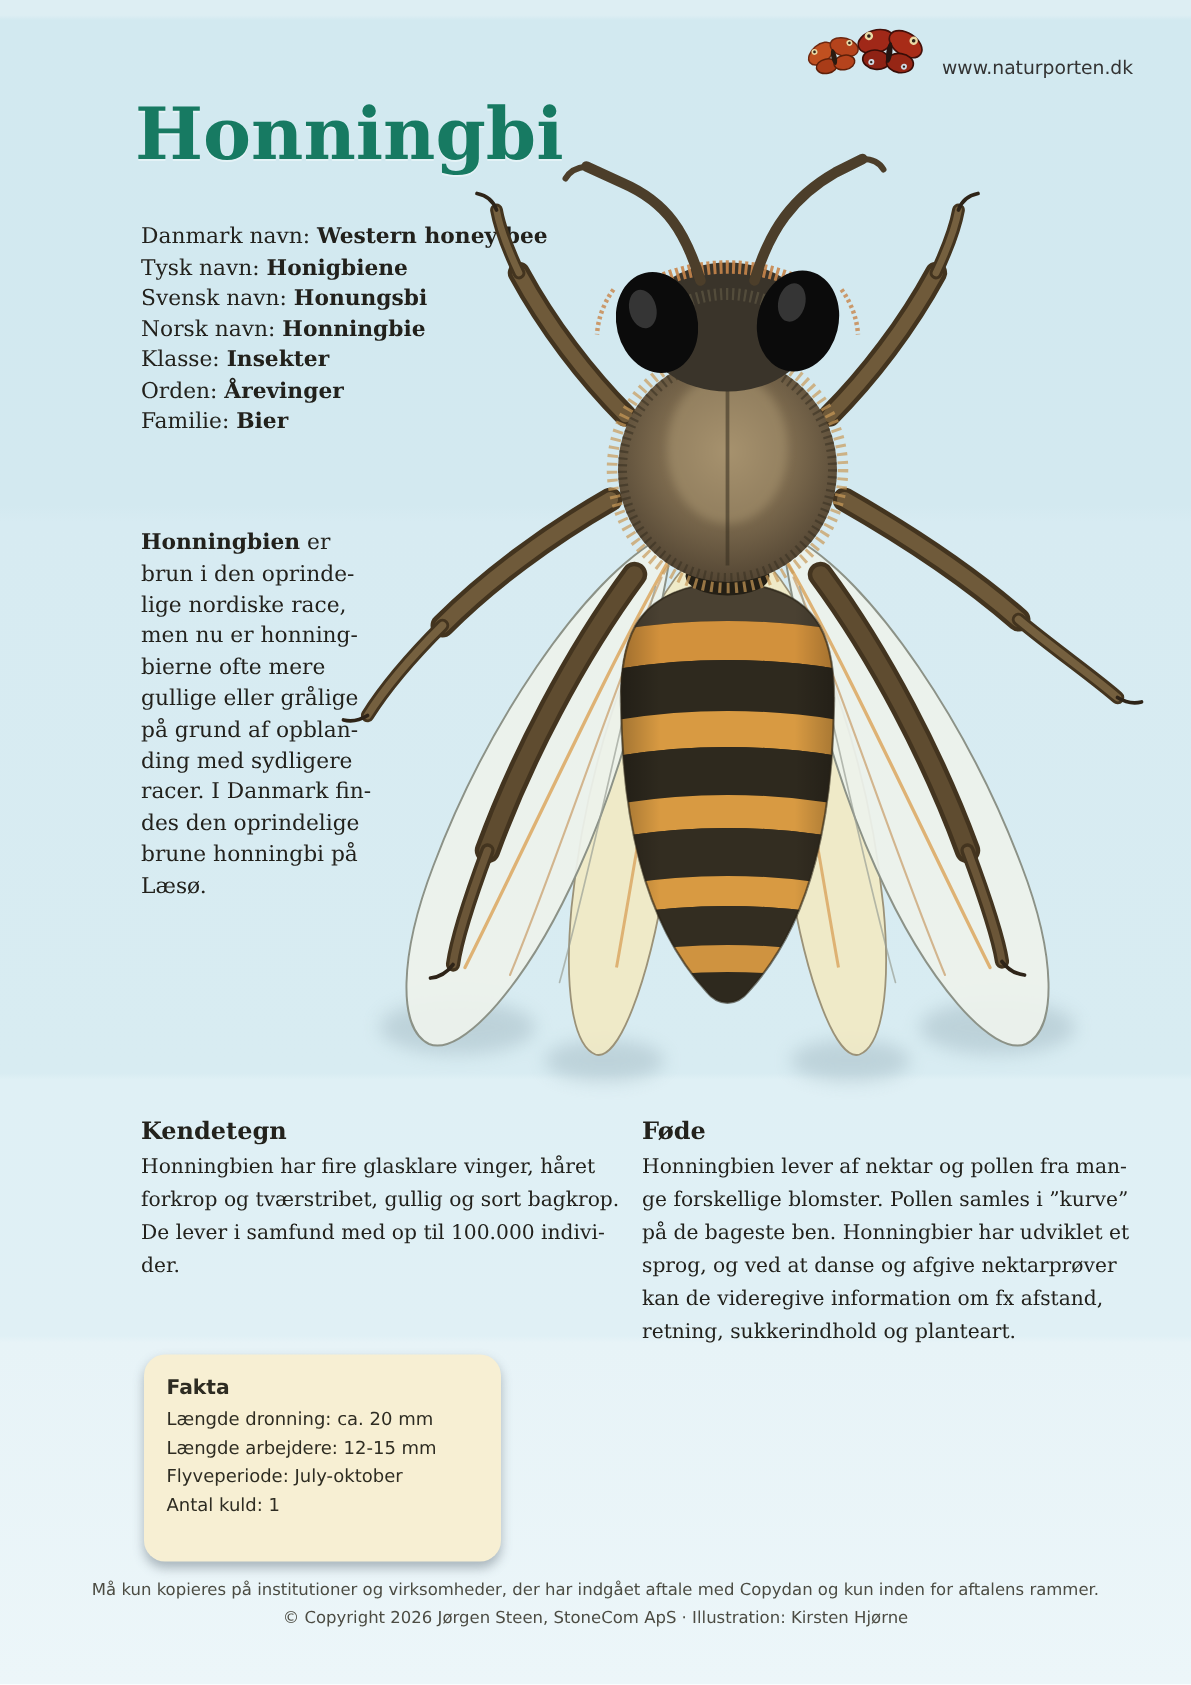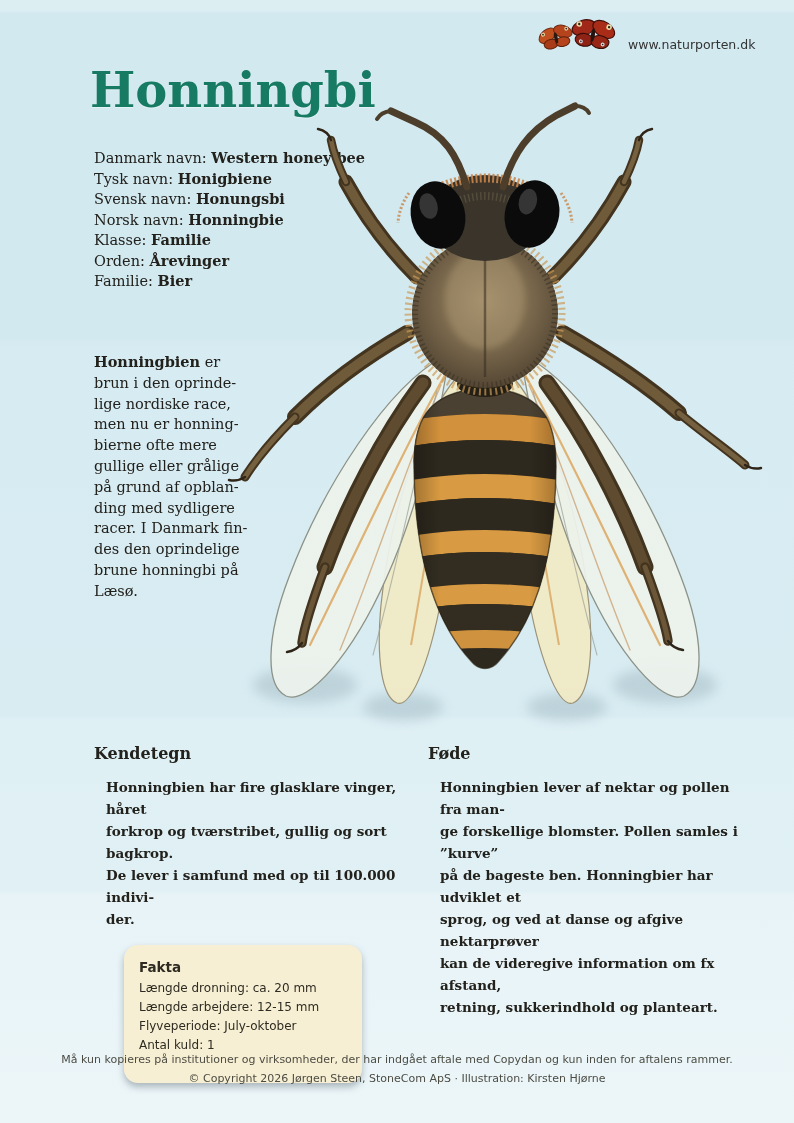--- a/index.html
+++ b/index.html
@@ -21,28 +21,28 @@
     font-size:48px;line-height:1;font-weight:bold;color:#177a62;
     letter-spacing:0px;text-shadow:0 1px 0 rgba(255,255,255,.4);
   }
   .facts{position:absolute;left:94px;top:148px;font-size:14.5px;line-height:19.5px;}
   .facts .fvalue{font-weight:bold;margin-left:.32em;}
   .intro{position:absolute;left:94px;top:352px;width:205px;font-size:14.5px;line-height:20.8px;white-space:pre-line;}
   .intro .lead{font-weight:bold;}
   .bee{position:absolute;left:205px;top:85px;width:560px;height:660px;}
   .section{position:absolute;top:744px;}
   .section h2{margin:0 0 3px 0;font-size:16px;line-height:20px;font-weight:bold;color:#23221c;}
-  .section p{margin:12px;font-size:13.5px;line-height:22px;white-space:pre-line;font-weight:bold;}
+  .section p{margin:0;font-size:13.5px;line-height:22px;white-space:pre-line;}
   .sec-kendetegn{left:94px;width:335px;}
   .sec-foede{left:428px;width:330px;}
   .box{
-    position:absolute;top:945px;border-radius:14px;
+    position:absolute;top:903px;border-radius:14px;
     box-shadow:0 4px 7px rgba(90,105,115,.45);
     font-family:"DejaVu Sans",sans-serif;color:#2e2c22;
-    padding:13px 15px;box-sizing:border-box;margin-left:28px;
+    padding:13px 15px;box-sizing:border-box;
   }
   .box h3{margin:0 0 3px 0;font-size:13.5px;line-height:18px;font-weight:bold;}
   .box .bline, .box p{margin:0;font-size:12px;line-height:19px;white-space:pre-line;}
   .box-fakta{left:96px;width:238px;height:138px;background:#f7efd3;}
   .box-vidste{left:487px;width:250px;height:144px;background:#c5d8ae;color:#39442e;}
   .box-vidste h3{color:#2c3823;}
   .footer{
     position:absolute;left:0;right:0;top:1052px;text-align:center;
     font-family:"DejaVu Sans",sans-serif;color:#4c4c43;
   }
@@ -88,21 +88,21 @@
     <span class="site-url">www.naturporten.dk</span>
   </div>
 
   <h1 class="title">Honningbi</h1>
 
   <div class="facts">
     <div><span class="flabel">Danmark navn:</span><span class="fvalue">Western honey bee</span></div>
     <div><span class="flabel">Tysk navn:</span><span class="fvalue">Honigbiene</span></div>
     <div><span class="flabel">Svensk navn:</span><span class="fvalue">Honungsbi</span></div>
     <div><span class="flabel">Norsk navn:</span><span class="fvalue">Honningbie</span></div>
-    <div><span class="flabel">Klasse:</span><span class="fvalue">Familie</span></div>
+    <div><span class="flabel">Klasse:</span><span class="fvalue">Insekter</span></div>
     <div><span class="flabel">Orden:</span><span class="fvalue">Årevinger</span></div>
     <div><span class="flabel">Familie:</span><span class="fvalue">Bier</span></div>
   </div>
 
   <div class="intro"><span class="lead">Honningbien</span><span> er
 brun i den oprinde-
 lige nordiske race,
 men nu er honning-
 bierne ofte mere
 gullige eller grålige

